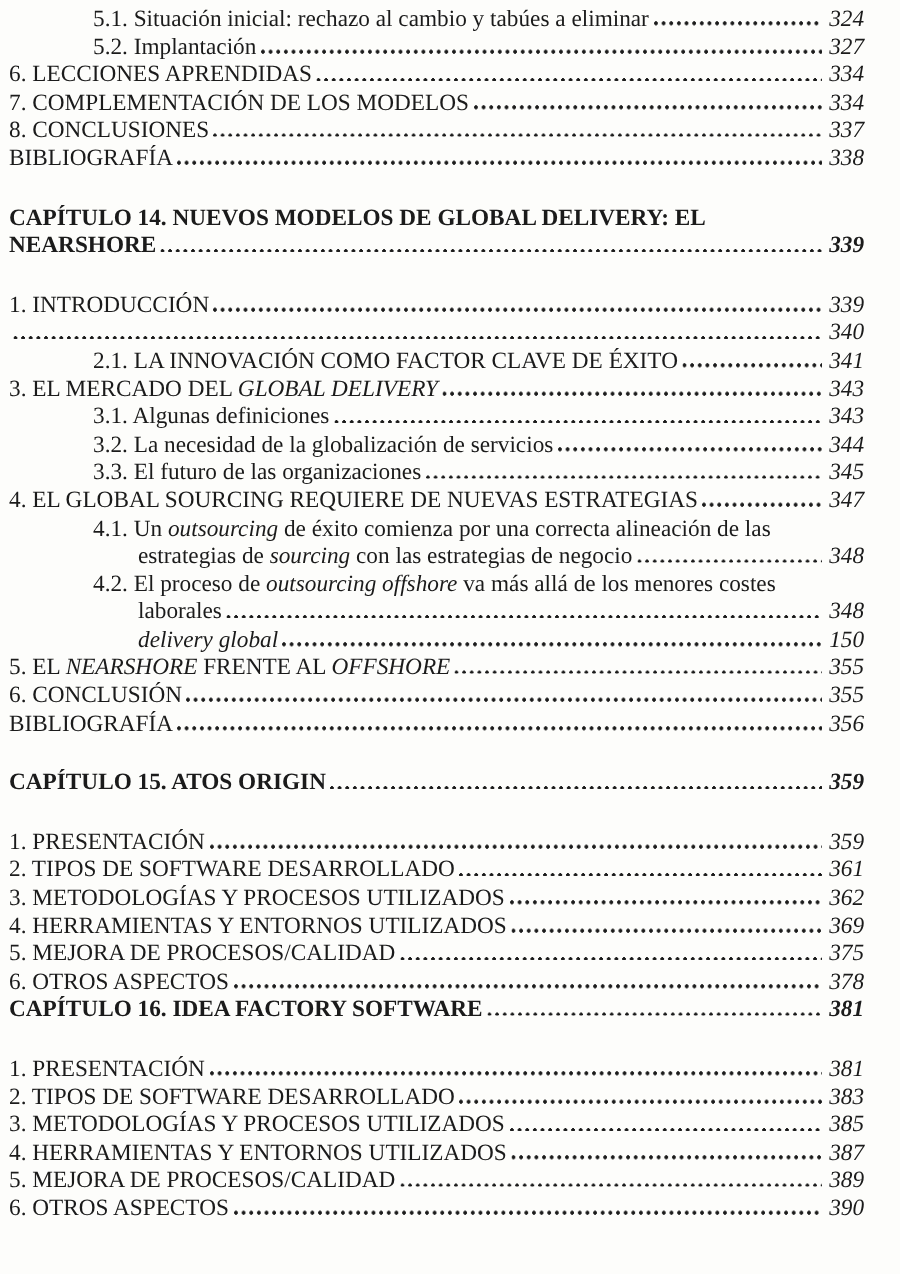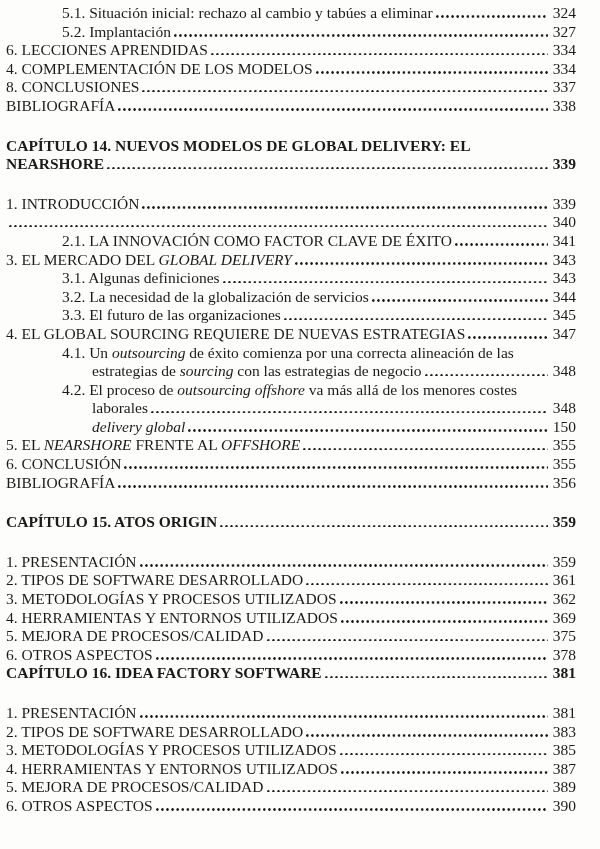--- a/index.html
+++ b/index.html
@@ -40,20 +40,21 @@
     align-self: baseline;
     margin: 0 2px 0 3px;
     background-image: radial-gradient(circle at 1.3px 1.3px, #1b1b1b 1.02px, rgba(0,0,0,0) 1.35px);
     background-size: 5.1px 2.6px;
     background-repeat: repeat-x;
     background-position: left bottom;
   }
   .page {
     flex: 0 0 auto;
     padding-left: 3px;
+    font-style: italic;
   }
   .spacer {
     height: 21px;
   }
   i { font-style: italic; }
 </style>
 </head>
 <body>
 
 <div class="toc" id="toc">
@@ -66,21 +67,21 @@
       <span class="title"><span>5.2. Implantación</span></span>
       <span class="leader"></span>
       <span class="page">327</span>
     </div>
     <div class="row lvl0">
       <span class="title"><span>6. LECCIONES APRENDIDAS</span></span>
       <span class="leader"></span>
       <span class="page">334</span>
     </div>
     <div class="row lvl0">
-      <span class="title"><span>4. COMPLEMENTACIÓN DE LOS MODELOS</span></span>
+      <span class="title"><span>7. COMPLEMENTACIÓN DE LOS MODELOS</span></span>
       <span class="leader"></span>
       <span class="page">334</span>
     </div>
     <div class="row lvl0">
       <span class="title"><span>8. CONCLUSIONES</span></span>
       <span class="leader"></span>
       <span class="page">337</span>
     </div>
     <div class="row lvl0">
       <span class="title"><span>BIBLIOGRAFÍA</span></span>

